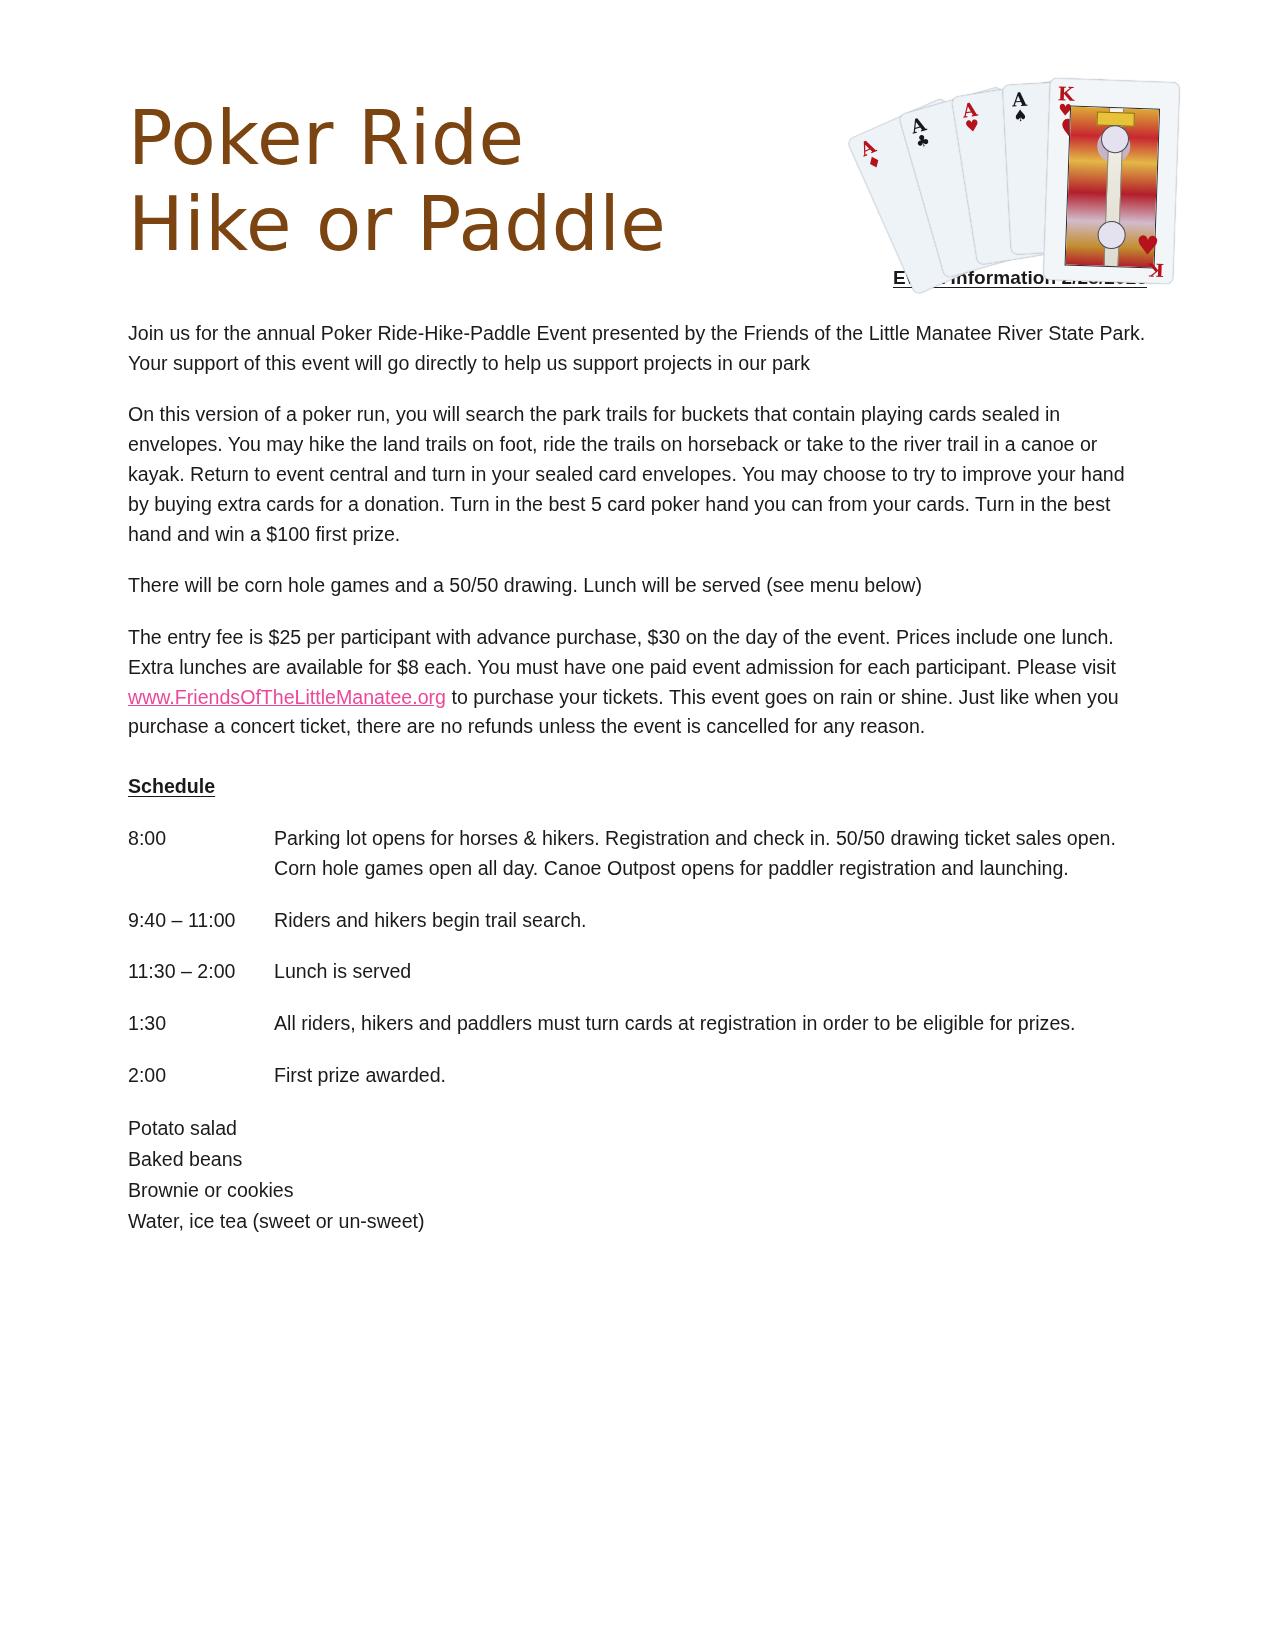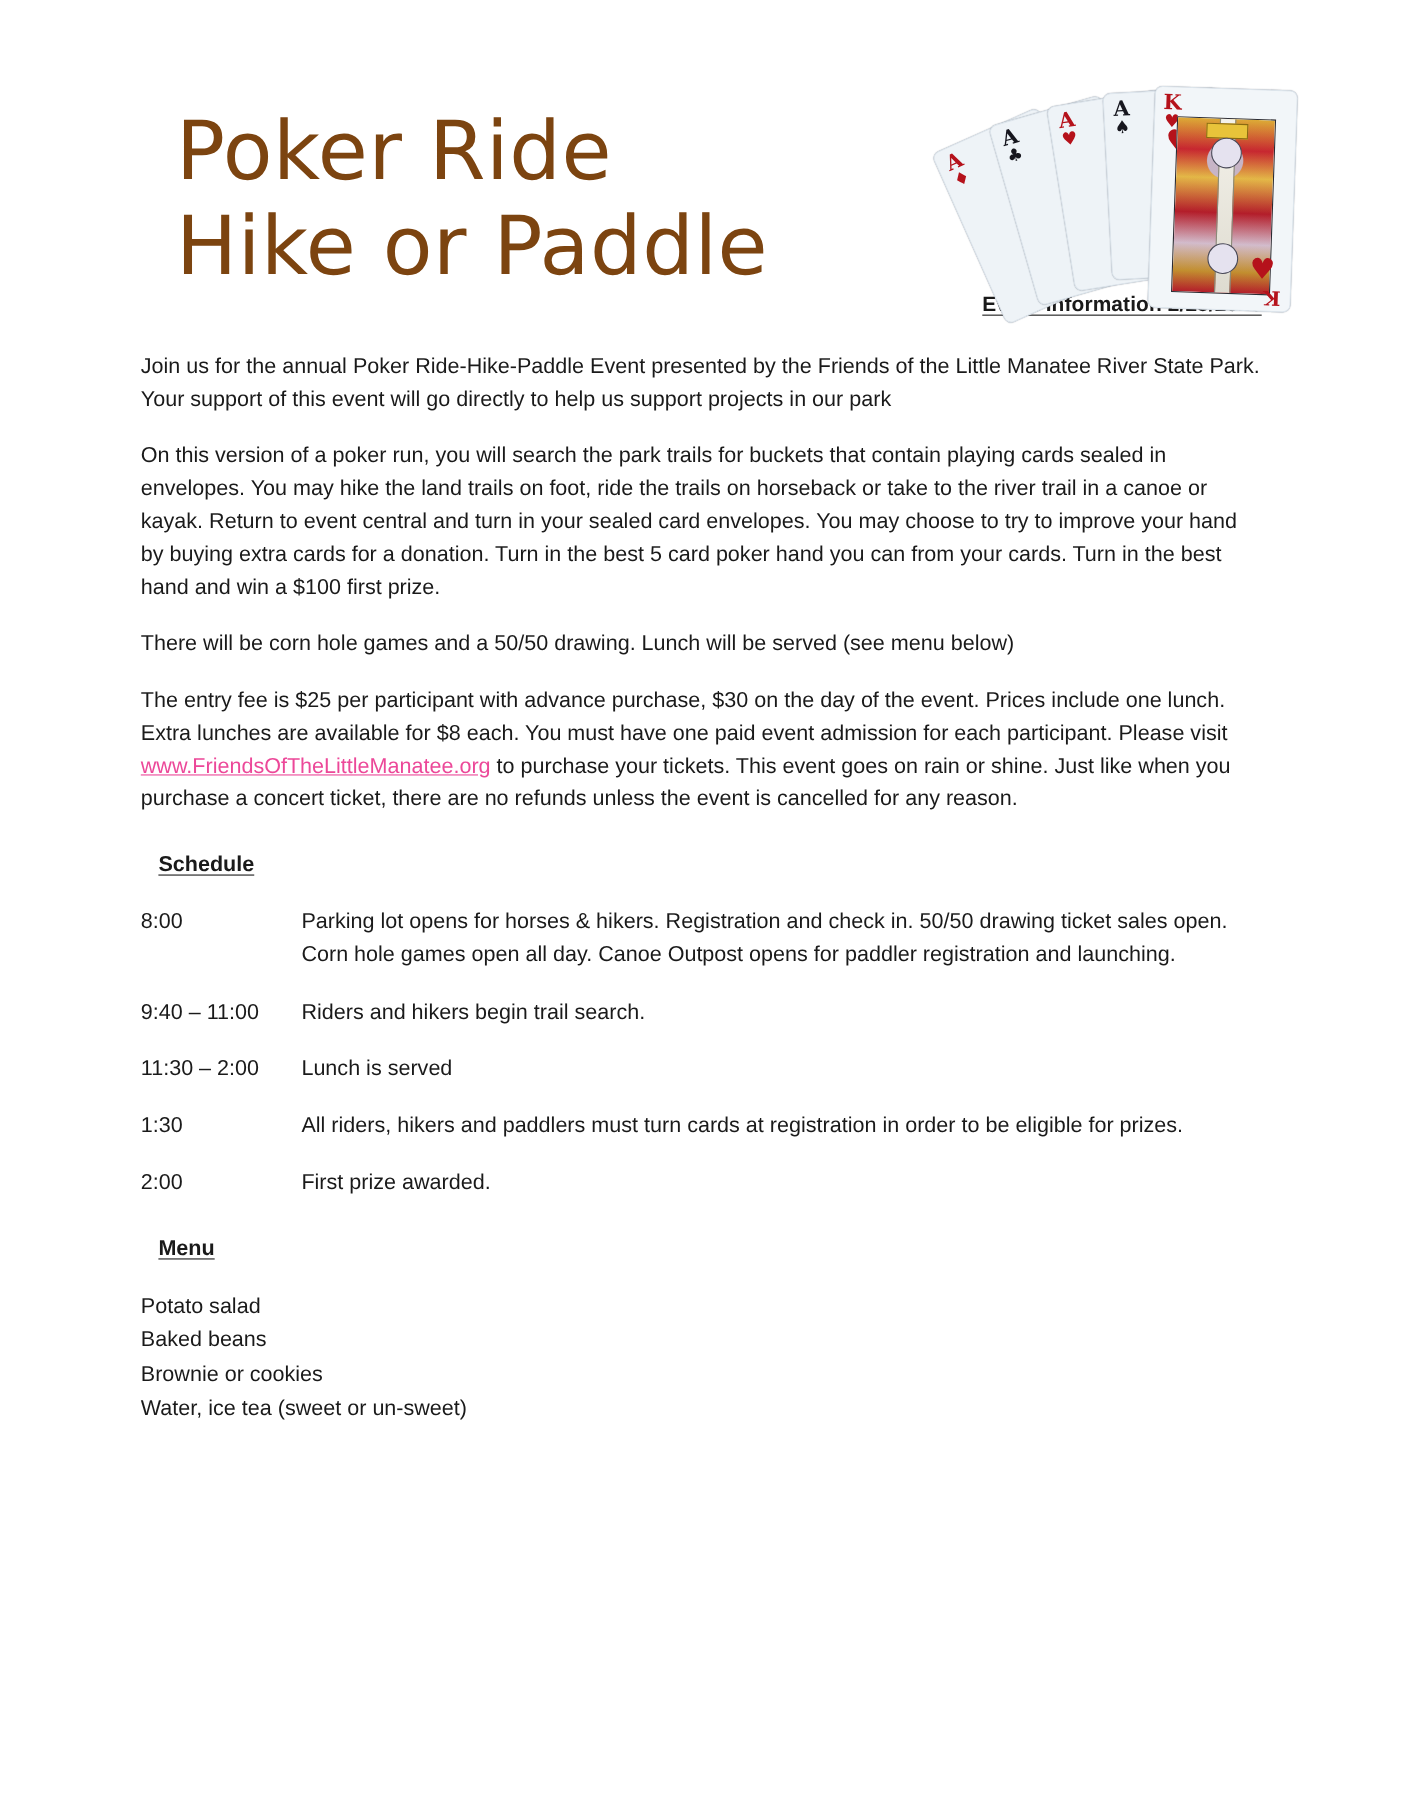--- a/index.html
+++ b/index.html
@@ -21,21 +21,20 @@
     height: 1650px;
     box-sizing: border-box;
     padding: 0 128px;
   }
 
   
   .header {
     position: relative;
     height: 250px;
     box-sizing: border-box;
-    margin-left: 32px;
   }
   .title-block {
     position: absolute;
     left: 0;
     top: 96px;
     width: 760px;
   }
   .title-line {
     font-family: "DejaVu Sans", sans-serif;
     font-weight: 400;
@@ -169,21 +168,21 @@
     margin: 0 0 22px 0;
   }
   a.ext-link {
     color: #ec4899;
     text-decoration: underline;
   }
 
   h2.sec-head {
     font-size: 19.6px;
     font-weight: 700;
-    margin: 30px 0 22px 16px;
+    margin: 30px 0 22px 0;
   }
   h2.sec-head span { text-decoration: underline; text-underline-offset: 3px; }
 
   .sched-row {
     display: flex;
     margin-bottom: 22px;
   }
   .sched-time {
     flex: 0 0 146px;
     white-space: nowrap;
@@ -290,23 +289,20 @@
     </div>
     <div class="sched-row">
       <div class="sched-time">1:30</div>
       <div class="sched-desc">All riders, hikers and paddlers must turn cards at registration in order to be eligible for prizes.</div>
     </div>
     <div class="sched-row">
       <div class="sched-time">2:00</div>
       <div class="sched-desc">First prize awarded.</div>
     </div>
 
-    <h2 class="sec-head">
-      <span>Menu</span>
-    </h2>
 
     <div class="menu-list">
       <span class="menu-item">Potato salad</span>
       <span class="menu-item">Baked beans</span>
       <span class="menu-item">Brownie or cookies</span>
       <span class="menu-item">Water, ice tea (sweet or un-sweet)</span>
     </div>
 
   </div>
 </div>

